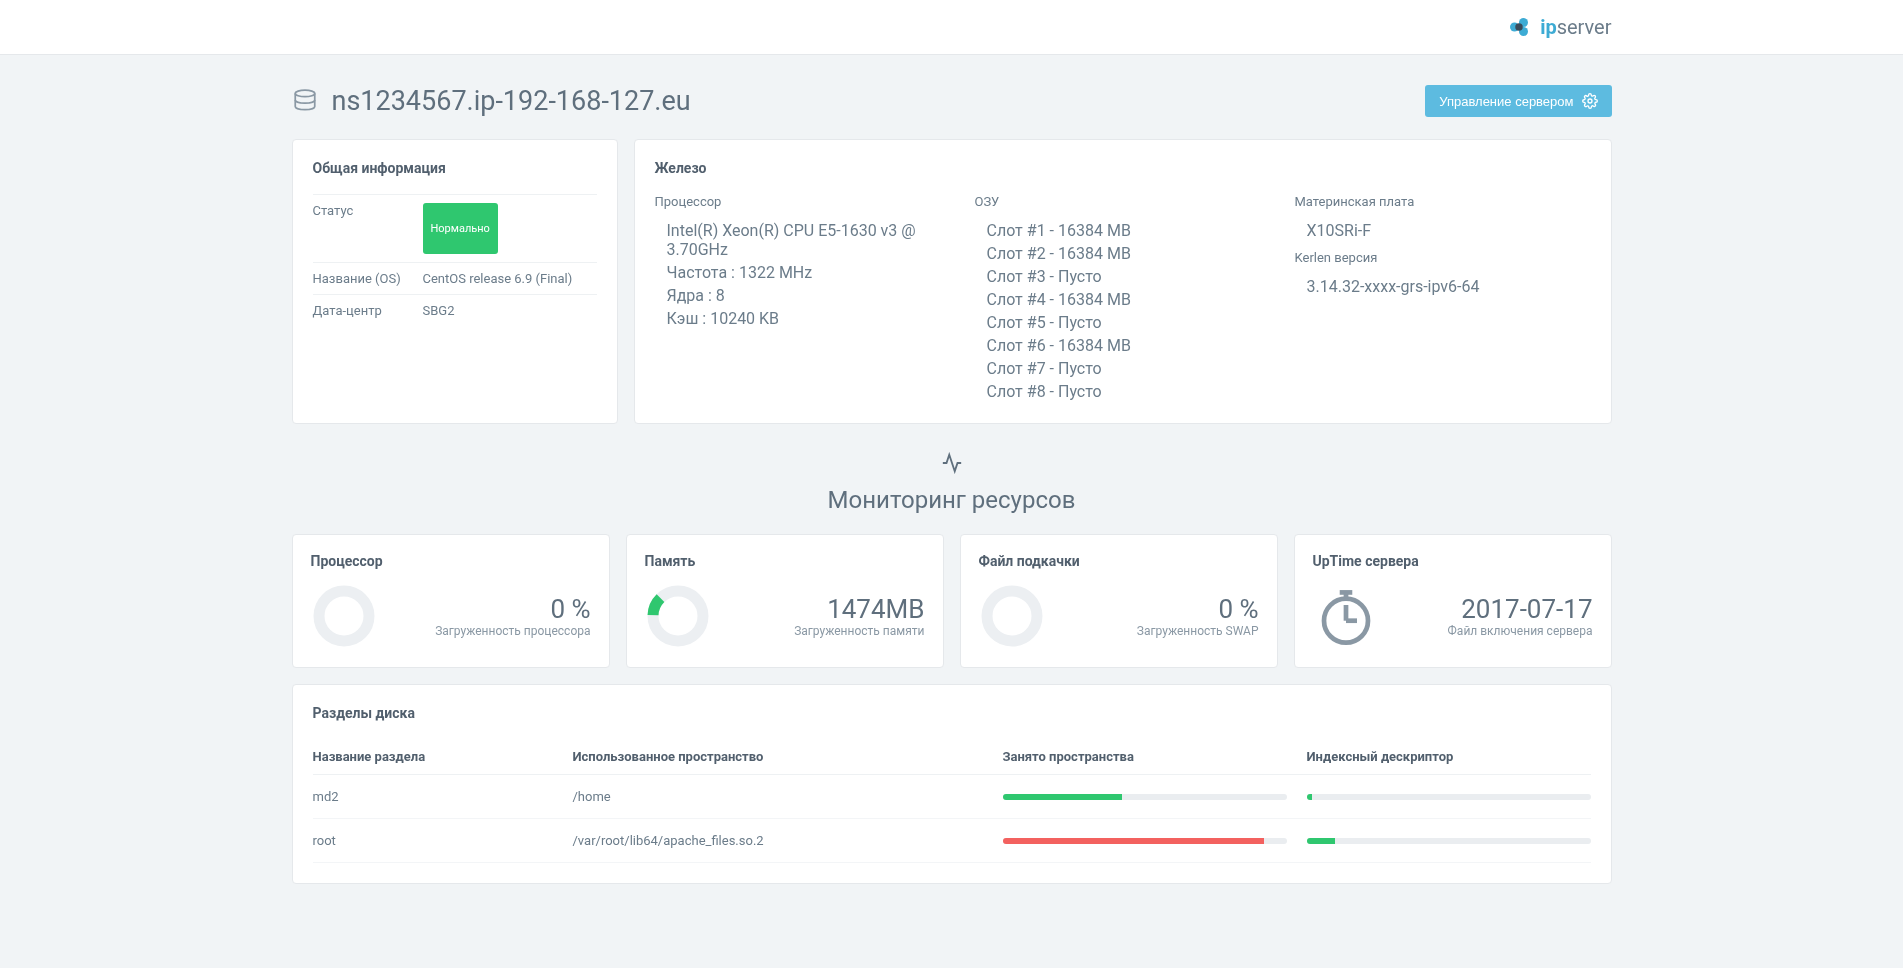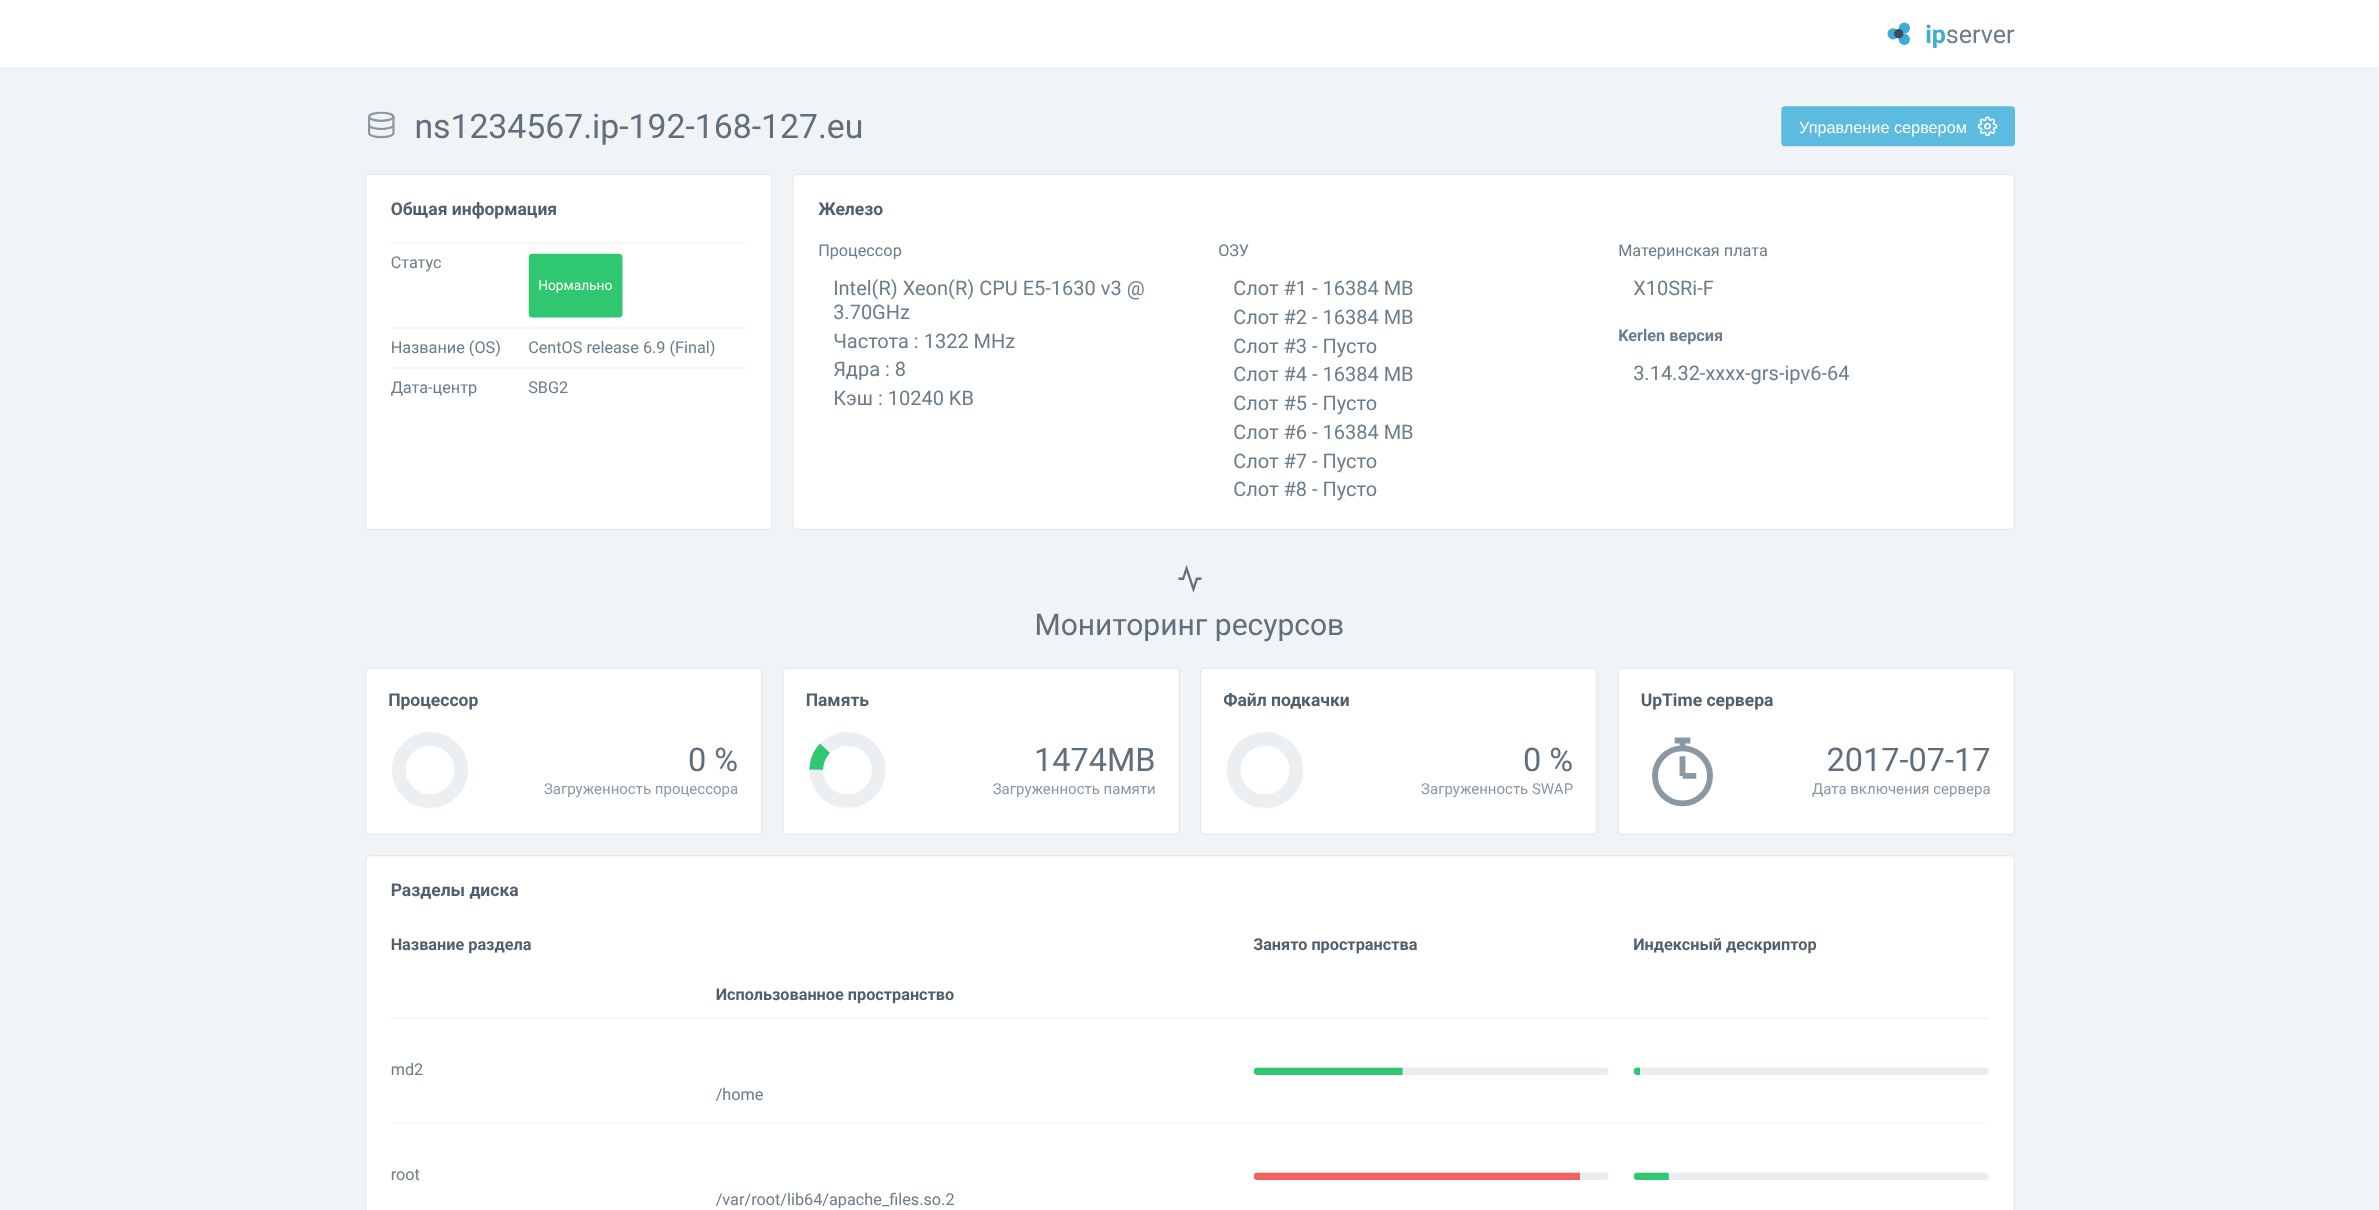--- a/index.html
+++ b/index.html
@@ -42,21 +42,21 @@
   .gbody { display: flex; align-items: center; justify-content: space-between; }
   .gauge { width: 66px; height: 66px; }
   .gtext { text-align: right; }
   .gval { font-size: 26px; font-weight: 400; color: #5f6f7d; }
   .glab { font-size: 12px; color: #8a98a4; }
   .ubold { font-weight: 700; color: #515f6d; }
 
   .disk-table .th-row { display: flex; font-size: 13px; font-weight: 700; color: #515f6d; padding: 10px 0; border-bottom: 1px solid #eef1f3; }
   .disk-table .tr-row { display: flex; align-items: center; font-size: 13px; color: #6b7c8a; padding: 14px 0; border-bottom: 1px solid #f3f5f7; }
   .col-name { flex: 0 0 260px; }
-  .col-used { flex: 0 0 430px; margin-top: 40px; }
+  .col-used { flex: 0 0 430px; }
   .col-sp { flex: 1; padding-right: 20px; }
   .col-in { flex: 1; }
   .pbar { height: 6px; background: #eaedf0; border-radius: 3px; overflow: hidden; }
   .pbar .fill { height: 100%; }
   .green { background: #2fc76f; }
   .red { background: #f3615f; }
 </style>
 </head>
 <body>
 
@@ -128,21 +128,21 @@
             <div class="hw-line">Слот #3 - Пусто</div>
             <div class="hw-line">Слот #4 - 16384 MB</div>
             <div class="hw-line">Слот #5 - Пусто</div>
             <div class="hw-line">Слот #6 - 16384 MB</div>
             <div class="hw-line">Слот #7 - Пусто</div>
             <div class="hw-line">Слот #8 - Пусто</div>
           </div>
           <div class="hw-col">
             <div class="hw-h">Материнская плата</div>
             <div class="hw-line">X10SRi-F</div>
-            <div class="hw-h" style="margin-top:20px;font-weight:bold;">Kerlen версия</div>
+            <div class="hw-h" style="margin-top:8px;">Kerlen версия</div>
             <div class="hw-line">3.14.32-xxxx-grs-ipv6-64</div>
           </div>
         </div>
       </div>
     </div>
 
     <h2 class="section-title">
       <svg viewBox="0 0 24 24" fill="none" stroke="#5f6f7d" stroke-width="2">
         <polyline points="22 12 18 12 15 21 9 3 6 12 2 12"></polyline>
       </svg>
@@ -197,21 +197,21 @@
         <div class="gbody">
           <svg class="gauge" viewBox="0 0 42 42" fill="none" stroke="#8a98a4" stroke-width="3">
             <circle cx="21" cy="24" r="14"></circle>
             <line x1="21" y1="24" x2="21" y2="14"></line>
             <line x1="21" y1="24" x2="28" y2="24"></line>
             <line x1="17" y1="6" x2="25" y2="6"></line>
             <line x1="21" y1="6" x2="21" y2="10"></line>
           </svg>
           <div class="gtext">
             <div class="gval">2017-07-17</div>
-            <div class="glab">Дата включения сервера</div>
+            <div class="glab">Файл включения сервера</div>
           </div>
         </div>
       </div>
     </div>
 
     <div class="card">
       <div class="card-title">Разделы диска</div>
       <div class="disk-table">
         <div class="th-row">
           <div class="col-name">Название раздела</div>

